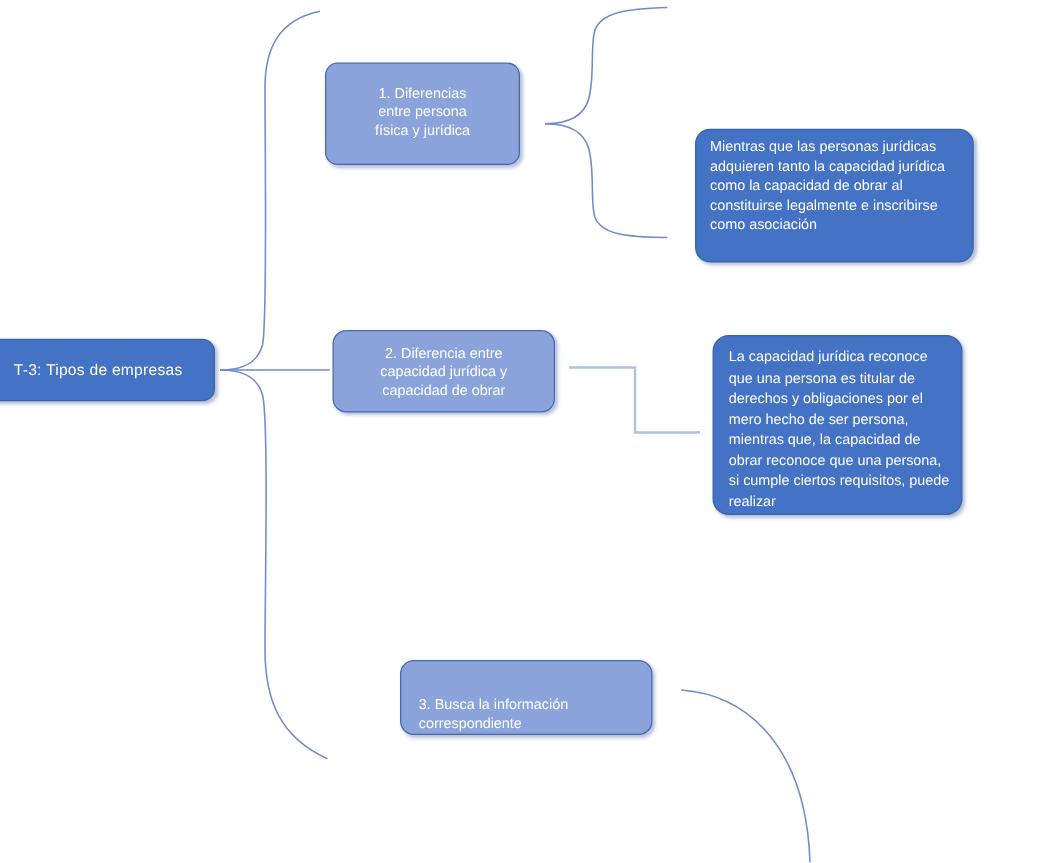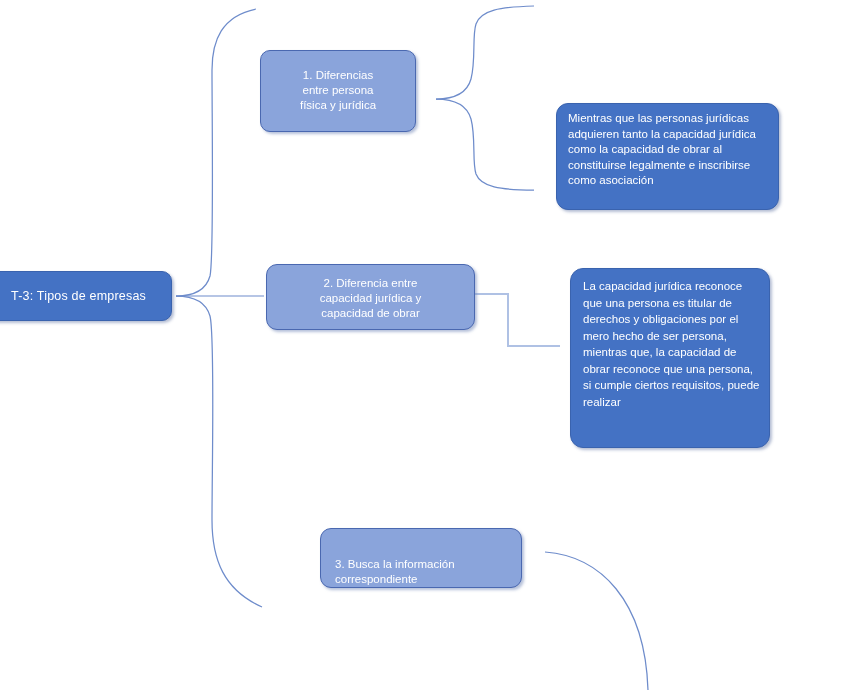--- a/index.html
+++ b/index.html
@@ -45,42 +45,42 @@
     background:#8AA4DB;
     border:1.3px solid #4A68B0;
     box-shadow:2px 2px 3px rgba(120,140,185,.55);
     color:#ffffff;
   }
   .branch .txt{font-size:11.5px;line-height:15px;}
 
   #branch-1{left:260px;top:50px;width:156px;height:82px;border-radius:10px;}
   #branch-1 .txt{padding:17px 14px 0 14px;text-align:center;}
 
-  #branch-2{left:266px;top:264px;width:209px;height:66px;border-radius:11px;}
+  #branch-2{left:266px;top:264px;width:178px;height:66px;border-radius:11px;}
   #branch-2 .txt{padding:11px 12px 0 12px;text-align:center;}
 
   #branch-3{left:320px;top:528px;width:202px;height:60px;border-radius:11px;}
   #branch-3 .txt{padding:28px 10px 0 14px;text-align:left;}
 
   
   .leaf{
     background:#4472C4;
     border:1px solid #3A63AE;
     box-shadow:2px 2px 3px rgba(90,110,160,.45);
     color:#ffffff;
   }
   .leaf .txt{font-size:11.5px;line-height:15.5px;}
 
   #leaf-1{left:556px;top:5px;width:230px;height:80px;border-radius:12px;}
   #leaf-1 .txt{padding:9px 10px 0 10px;text-align:center;}
 
   #leaf-2{left:556px;top:103px;width:223px;height:107px;border-radius:12px;}
   #leaf-2 .txt{padding:7px 10px 0 11px;text-align:left;}
 
-  #leaf-3{left:570px;top:268px;width:200px;height:180px;border-radius:13px;}
+  #leaf-3{left:570px;top:268px;width:200px;height:144px;border-radius:13px;}
   #leaf-3 .txt{padding:9px 9px 0 12px;text-align:left;line-height:16.5px;}
 </style>
 </head>
 <body>
 
 <div id="canvas">
 
   <svg id="connectors" viewBox="0 0 848 690" xmlns="http://www.w3.org/2000/svg">
 
     <path d="M 176 296

